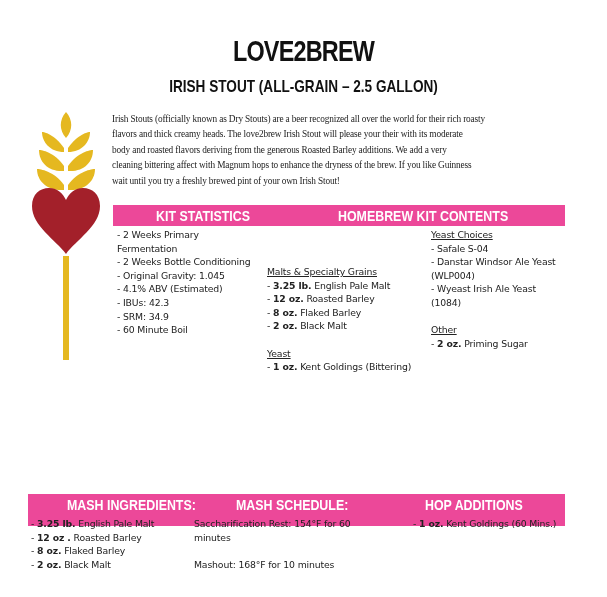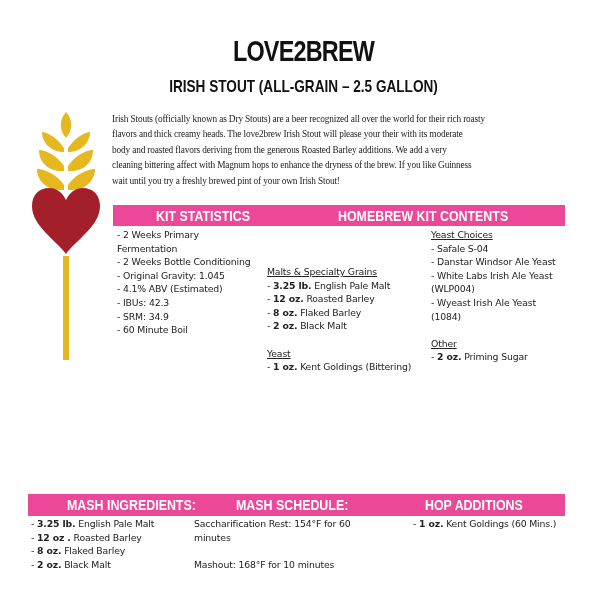--- a/index.html
+++ b/index.html
@@ -82,30 +82,29 @@
   <div>- <b>2 oz.</b> <span>Black Malt</span></div>
   <div class="spacer"></div>
   <div class="u">Yeast</div>
   <div>- <b>1 oz.</b> <span>Kent Goldings (Bittering)</span></div>
 </div>
 
 <div class="abs col" style="left:431px;top:228px;">
   <div class="u">Yeast Choices</div>
   <div>- Safale S-04</div>
   <div>- Danstar Windsor Ale Yeast</div>
-  <div>- White Labs Irish Ale Yeast</div>
   <div>(WLP004)</div>
   <div>- Wyeast Irish Ale Yeast</div>
   <div>(1084)</div>
   <div class="spacer"></div>
   <div class="u">Other</div>
   <div>- <b>2 oz.</b> <span>Priming Sugar</span></div>
 </div>
 
-<div class="abs bar" style="left:28px;top:494px;width:537px;height:22px;">
+<div class="abs bar" style="left:28px;top:494px;width:537px;height:32px;">
   <span style="left:25px;width:140px;text-align:center;line-height:22px;">MASH INGREDIENTS:</span>
   <span style="left:195px;width:130px;text-align:center;line-height:22px;">MASH SCHEDULE:</span>
   <span style="left:385px;width:120px;text-align:center;line-height:22px;">HOP ADDITIONS</span>
 </div>
 
 <div class="abs col" style="left:31px;top:517px;">
   <div>- <b>3.25 lb.</b> <span>English Pale Malt</span></div>
   <div>- <b>12 oz .</b> <span>Roasted Barley</span></div>
   <div>- <b>8 oz.</b> <span>Flaked Barley</span></div>
   <div>- <b>2 oz.</b> <span>Black Malt</span></div>

